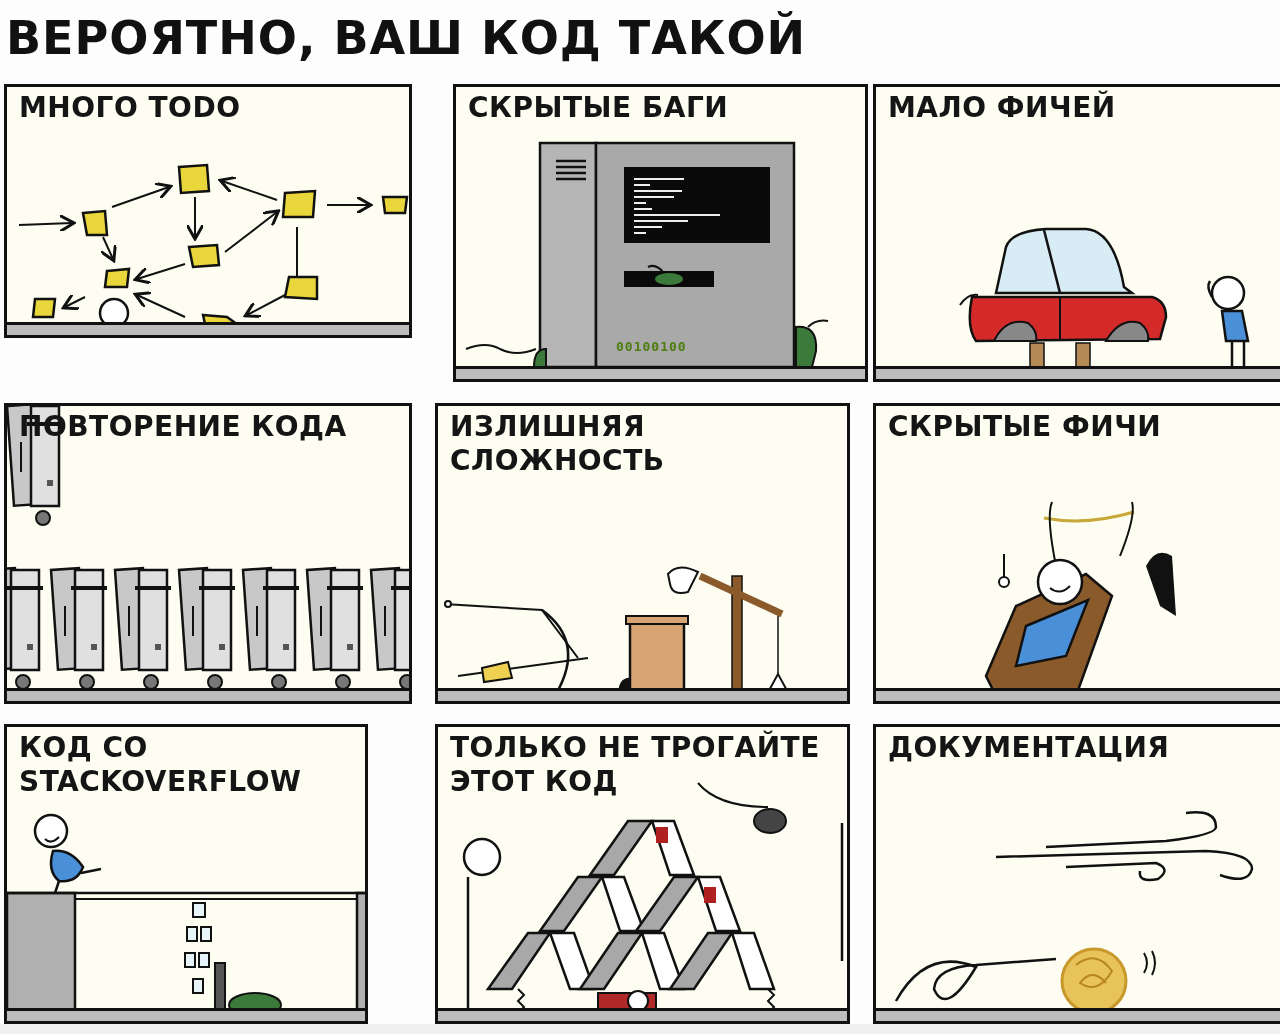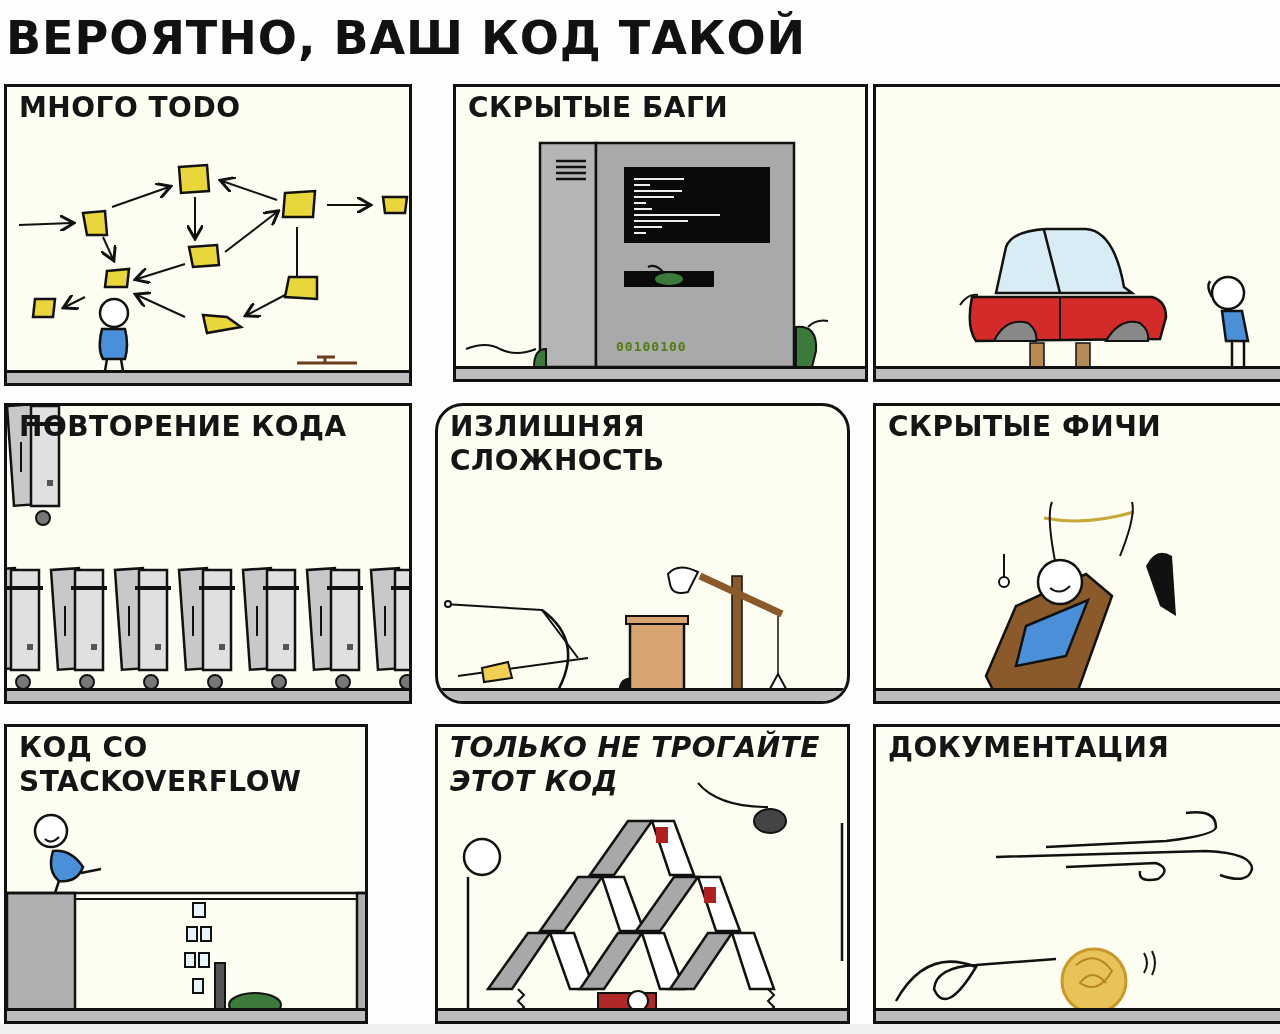--- a/index.html
+++ b/index.html
@@ -19,28 +19,28 @@
     position: absolute; left: 12px; top: 4px;
     font-family: "DejaVu Sans", sans-serif; font-weight: bold;
     font-size: 28px; color: #151515; line-height: 34px; white-space: pre-line;
     letter-spacing: 0.5px;
   }
   .panel .ground {
     position: absolute; left: 0; right: 0; bottom: 0; height: 13px;
     background: #bdbdbd; border-top: 3px solid #111;
   }
   .panel svg.art { position: absolute; left: 0; top: 0; }
-  .p1 { left: 4px;   top: 84px;  width: 408px; height: 302px; }
+  .p1 { left: 4px;   top: 84px;  width: 408px; height: 254px; }
   .p2 { left: 435px; top: 84px;  width: 415px; height: 298px; margin-left: 18px; }
   .p3 { left: 873px; top: 84px;  width: 410px; height: 298px; }
   .p4 { left: 4px;   top: 403px; width: 408px; height: 301px; }
-  .p5 { left: 435px; top: 403px; width: 415px; height: 301px; border-radius: 28px; }
+  .p5 { left: 435px; top: 403px; width: 415px; height: 301px; }
   .p6 { left: 873px; top: 403px; width: 410px; height: 301px; }
   .p7 { left: 4px;   top: 724px; width: 364px; height: 300px; }
-  .p8 { left: 435px; top: 724px; width: 415px; height: 300px; font-style: italic; }
+  .p8 { left: 435px; top: 724px; width: 415px; height: 300px; }
   .p9 { left: 873px; top: 724px; width: 410px; height: 300px; }
   .binary {
     position: absolute; font-family: "DejaVu Sans Mono", monospace;
     font-size: 13px; font-weight: bold; color: #4d7c0f; letter-spacing: 1px;
   }
   .bottom-strip { position: absolute; left: 0; right: 0; top: 1024px; height: 10px; background: #f0f0f0; }
 </style>
 </head>
 <body>
 
@@ -140,20 +140,21 @@
     <rect x="154" y="256" width="14" height="24" fill="#b58a55" stroke="#111" stroke-width="1.5"></rect>
     <rect x="200" y="256" width="14" height="24" fill="#b58a55" stroke="#111" stroke-width="1.5"></rect>
     <g>
       <circle cx="352" cy="206" r="16" fill="#fff" stroke="#111" stroke-width="2.5"></circle>
       <path d="M336,210 Q330,200 334,194" stroke="#111" stroke-width="2.5" fill="none"></path>
       <path d="M346,224 L366,224 L372,254 L350,254Z" fill="#4a90d9" stroke="#111" stroke-width="2.5"></path>
       <line x1="356" y1="254" x2="356" y2="280" stroke="#111" stroke-width="2.5"></line>
       <line x1="368" y1="254" x2="368" y2="280" stroke="#111" stroke-width="2.5"></line>
     </g>
   </svg>
+  <div class="cap">МАЛО ФИЧЕЙ</div>
   <div class="ground"></div>
 </div>
 
 <div class="panel p4">
   <svg class="art" width="408" height="301">
     <g id="pc">
       <rect x="0" y="0" width="28" height="100" fill="#c8c8c8" stroke="#111" stroke-width="2.5" transform="rotate(-4)"></rect>
       <rect x="24" y="0" width="28" height="100" fill="#e0e0e0" stroke="#111" stroke-width="2.5"></rect>
       <line x1="20" y1="18" x2="56" y2="18" stroke="#111" stroke-width="4"></line>
       <line x1="14" y1="36" x2="14" y2="66" stroke="#111" stroke-width="2"></line>

